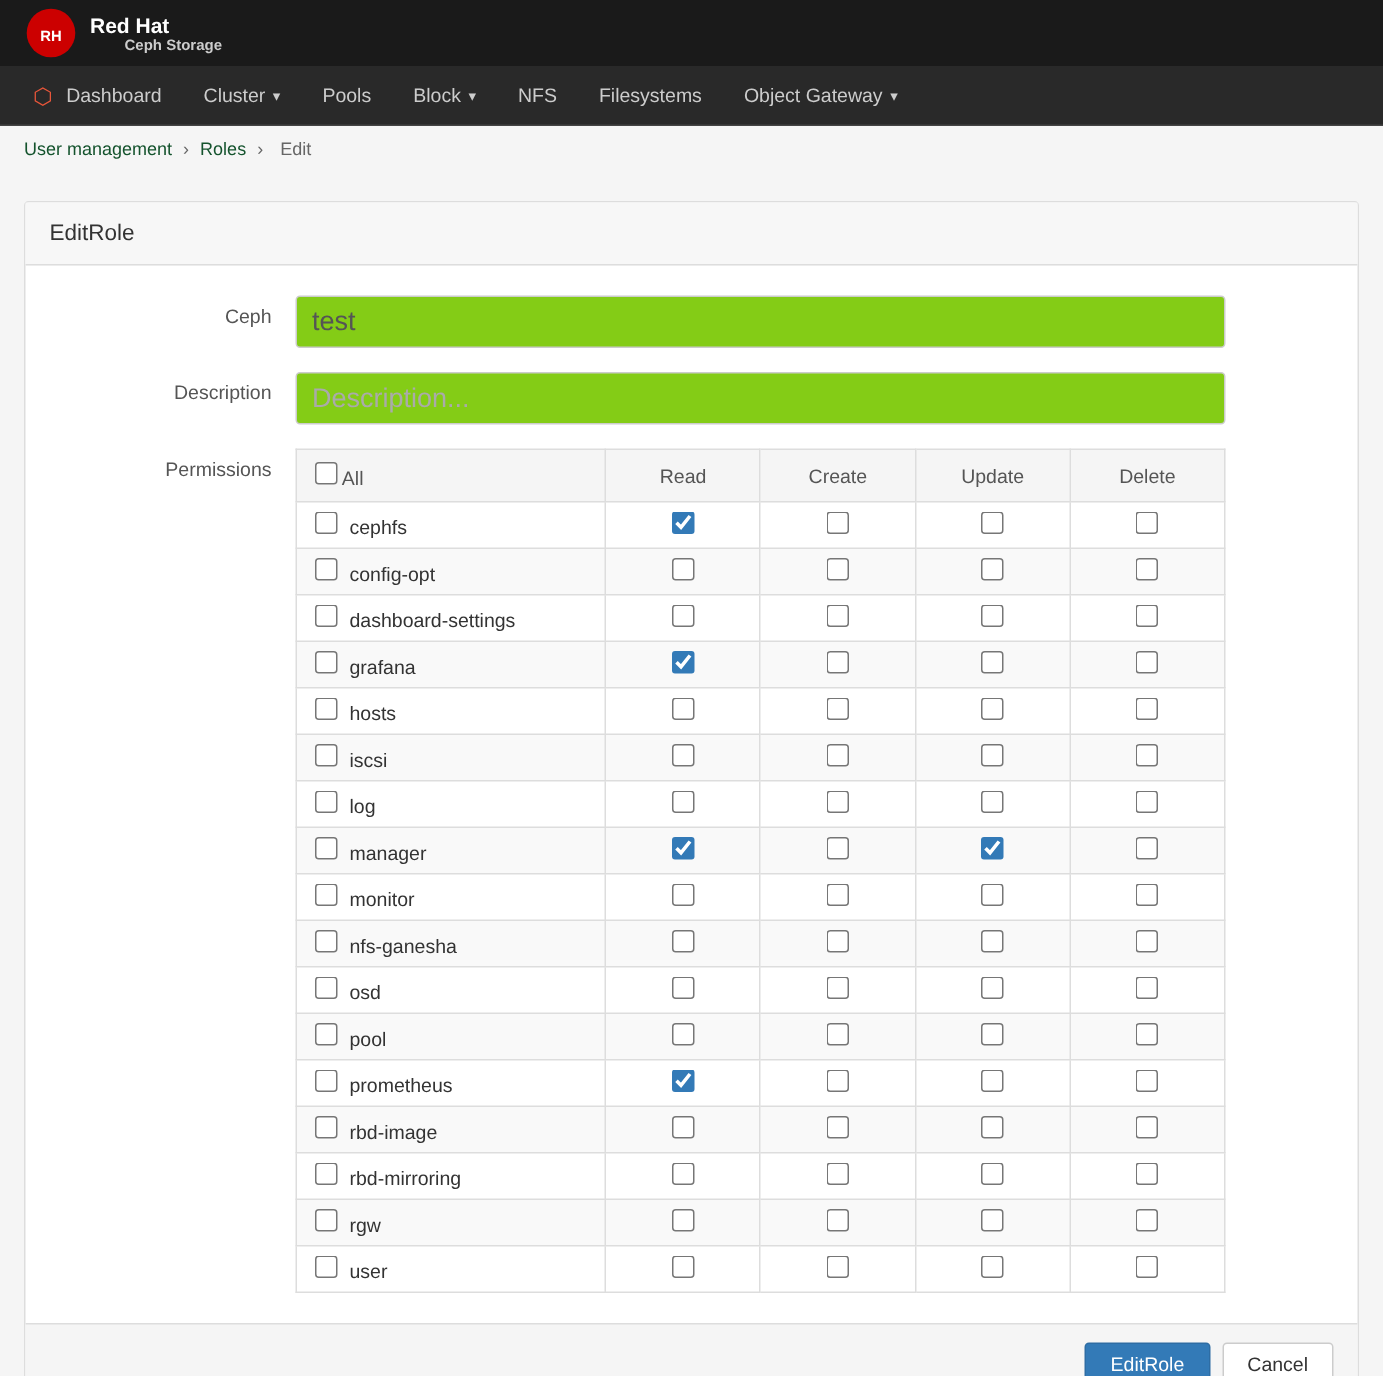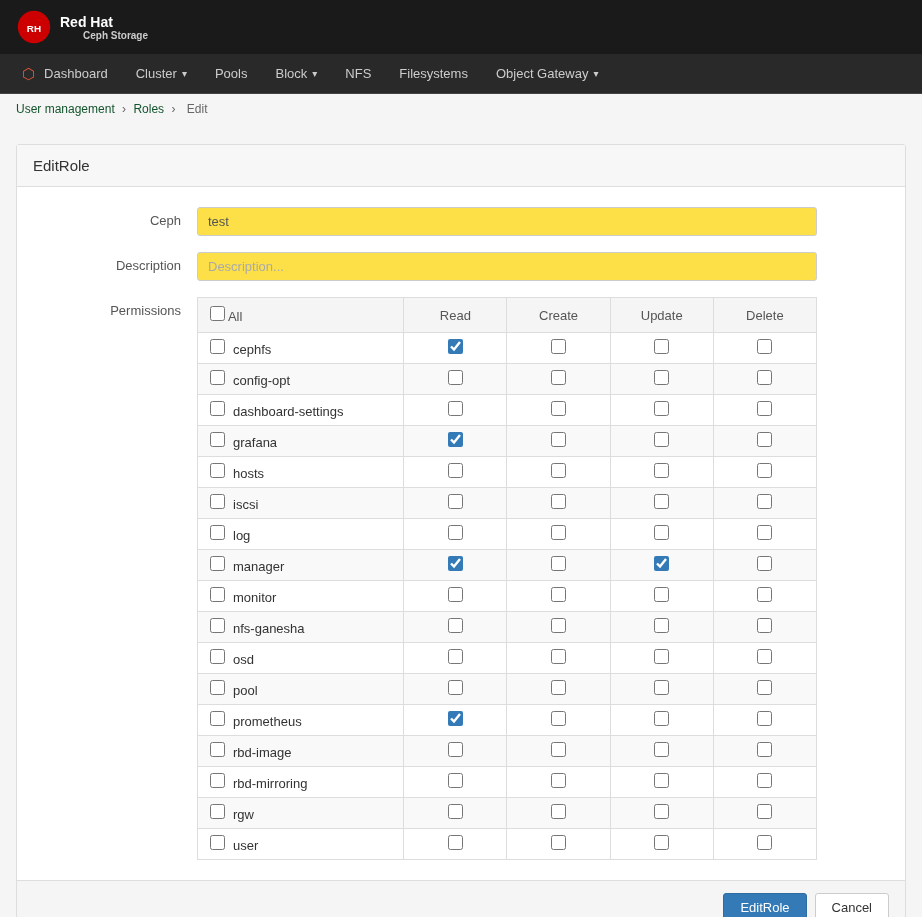--- a/index.html
+++ b/index.html
@@ -3,21 +3,21 @@
   <meta charset="utf-8">
   <style>
     * { box-sizing: border-box; margin: 0; padding: 0; }
     body { font-family: 'Helvetica Neue', Arial, sans-serif; font-size: 13px; background: #f5f5f5; color: #333; }
 
     
     .navbar {
       background: #1a1a1a;
       display: flex;
       align-items: center;
-      height: 54px;
+      height: 44px;
       padding: 0 16px;
     }
     .navbar-brand {
       display: flex;
       align-items: center;
       gap: 8px;
       color: #fff;
       font-size: 14px;
       font-weight: bold;
       margin-right: 20px;
@@ -101,23 +101,23 @@
       font-size: 13px;
       color: #555;
     }
 
     .form-control {
       flex: 1;
       max-width: 620px;
       padding: 6px 10px;
       border: 1px solid #ccc;
       border-radius: 3px;
-      font-size: 13px;
+      font-size: 18px;
       color: #555;
-      background: #fde047;
+      background: #84cc16;
       outline: none;
     }
     .form-control::placeholder { color: #aaa; }
 
     
     .permissions-group {
       display: flex;
       align-items: flex-start;
     }
 

